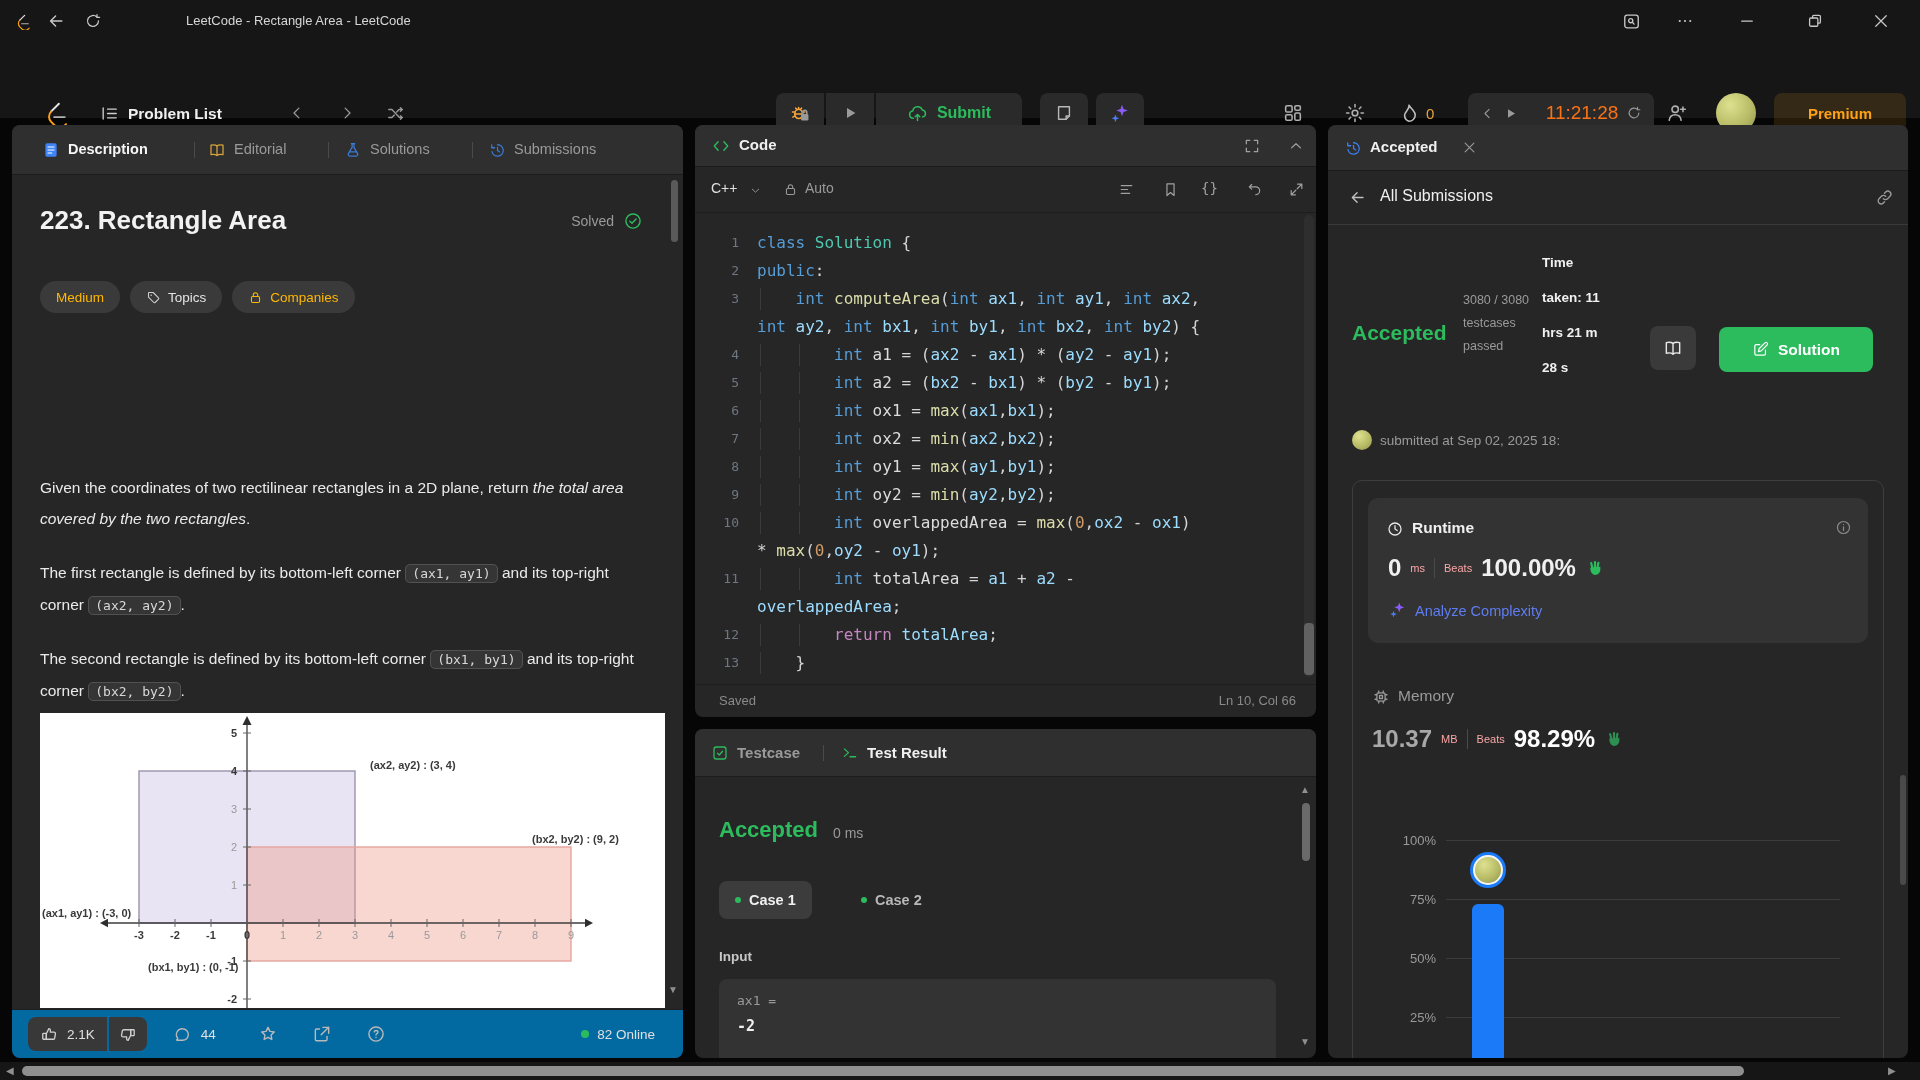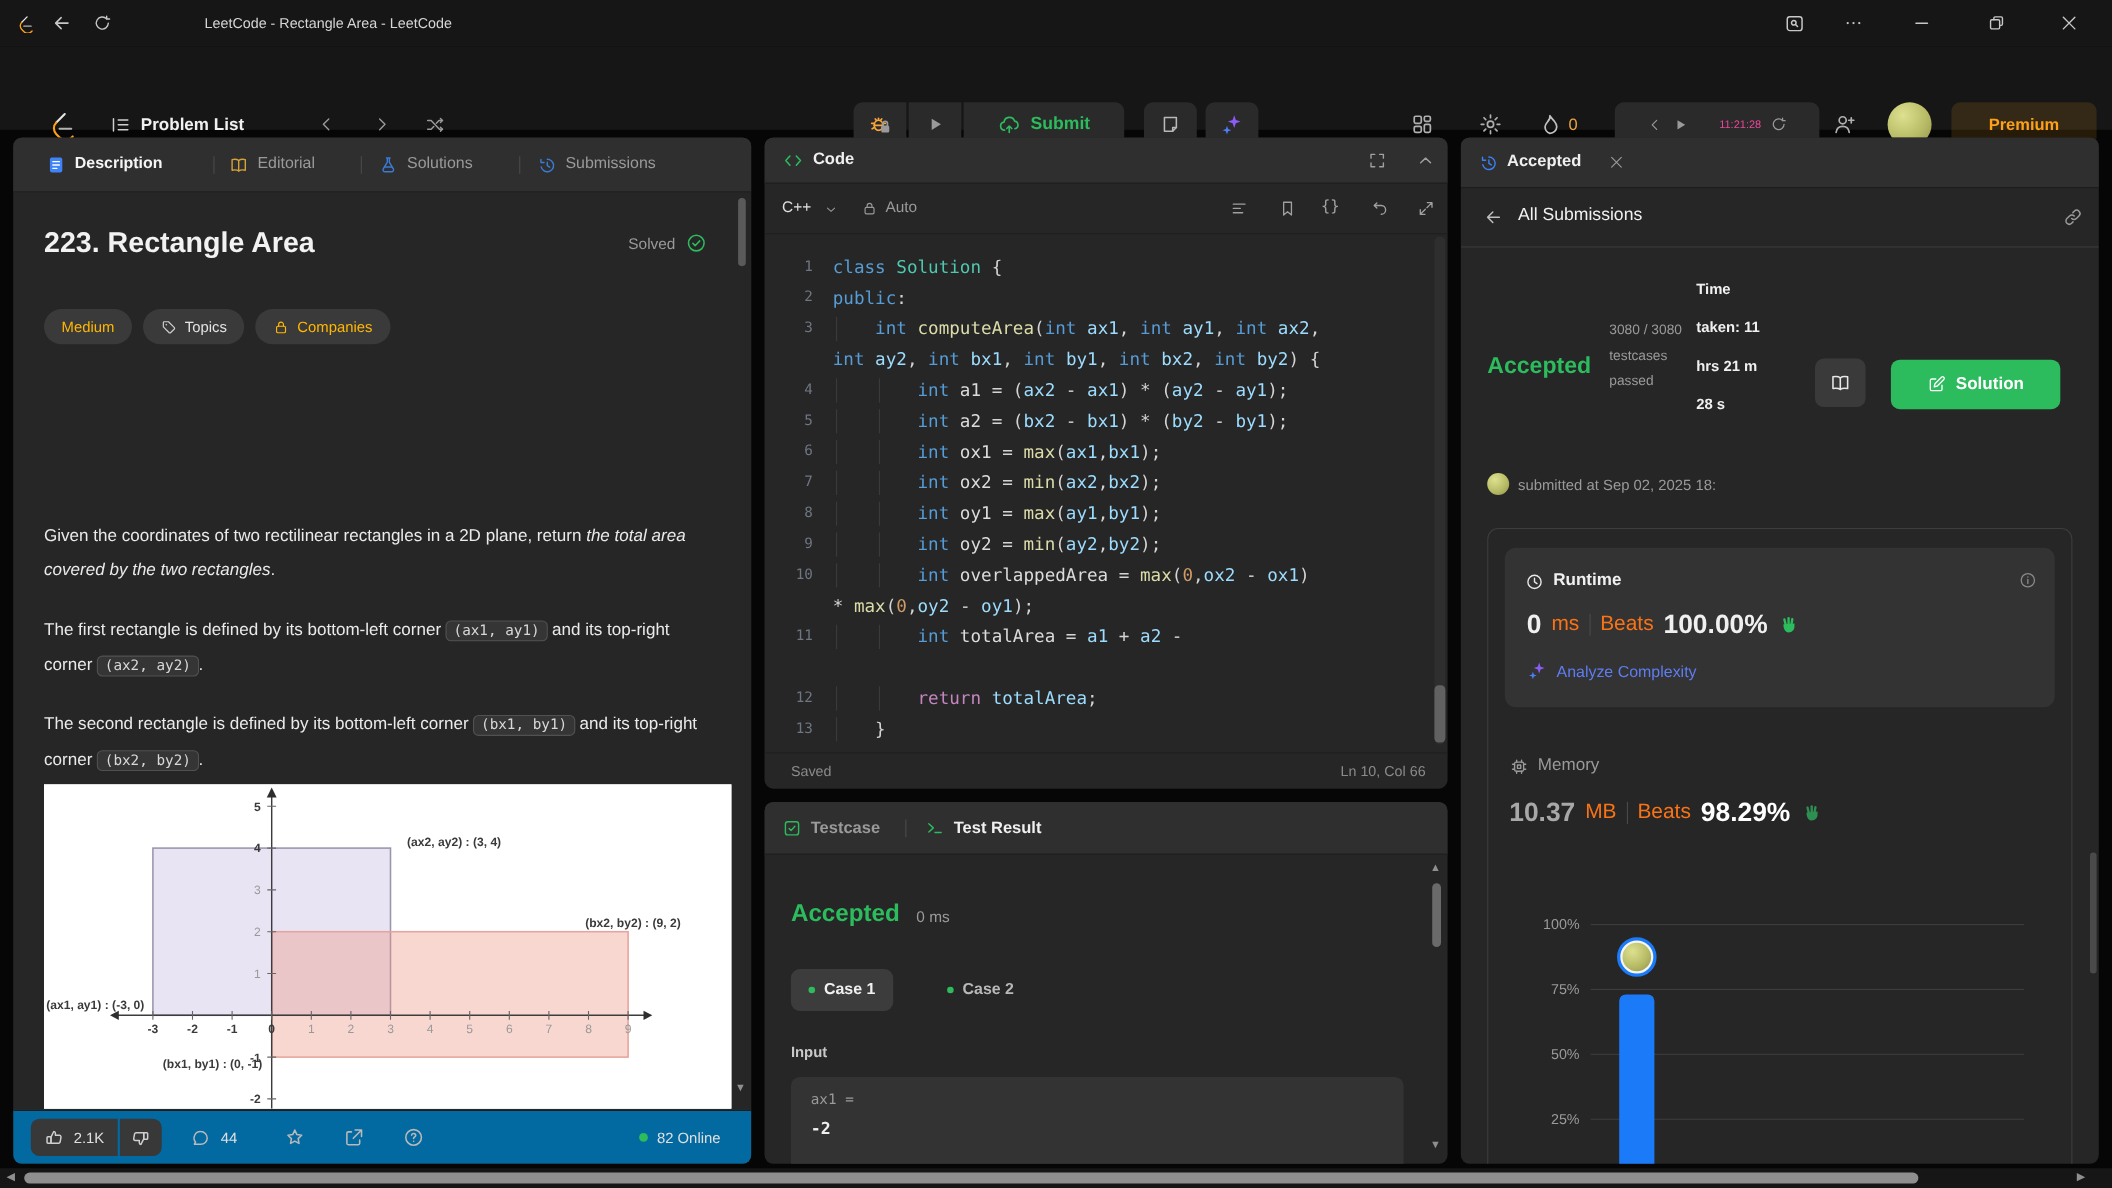--- a/index.html
+++ b/index.html
@@ -45,21 +45,21 @@
 .tk-k{color:#569cd6;} .tk-t{color:#4ec9b0;} .tk-f{color:#dcdcaa;} .tk-v{color:#9cdcfe;}
 .tk-d{color:#dcdcdc;} .tk-n{color:#d19a66;} .tk-p{color:#d4d4d4;} .tk-r{color:#c586c0;}
 .statusbar{position:absolute;left:0;right:0;bottom:0;height:33px;border-top:1px solid #1e1e1e;font-size:13px;color:#8a8a8a;}
 
 .greenTxt{color:#2cbb5d;}
 .casepill{height:38px;border-radius:8px;display:inline-flex;align-items:center;padding:0 16px;font-size:14.5px;font-weight:bold;gap:8px;}
 .dot{width:6px;height:6px;border-radius:50%;background:#2cbb5d;display:inline-block;}
 .inputbox{position:absolute;left:24px;right:40px;top:250px;height:86px;background:#333333;border-radius:8px;padding:14px 18px;font-family:"DejaVu Sans Mono",monospace;}
 .card{background:#333333;border-radius:10px;}
 .bigval{font-size:24px;font-weight:bold;color:#f0f0f0;}
-.gr{color:#f97316;font-size:19px;}
+.gr{color:#fca5a5;font-size:11px;}
 .vline{width:1px;height:20px;background:#4a4a4a;display:inline-block;}
 .gridline{position:absolute;height:1px;background:#3c3c3c;}
 .glabel{position:absolute;width:68px;text-align:right;font-size:13px;color:#9a9a9a;transform:translateY(-50%);}
 
 .vthumb{position:absolute;border-radius:4px;background:#5a5a5a;}
 .hscroll{position:absolute;left:0;top:1062px;width:1920px;height:18px;background:#161616;}
 .hthumb{position:absolute;left:22px;top:4px;width:1722px;height:10px;border-radius:5px;background:#8f8f8f;}
 .tri{font-size:10px;color:#8f8f8f;line-height:10px;}
 </style>
 </head>
@@ -218,21 +218,21 @@
       <i class="ic" style="width:15px;height:15px;color:#9a9a9a;">
           <svg viewBox="0 0 24 24" width="100%" height="100%" fill="none" stroke="currentColor" stroke-width="1.7" stroke-linecap="round" stroke-linejoin="round" xmlns="http://www.w3.org/2000/svg">
             <path d="M14.5 5.5L8 12l6.5 6.5"></path>
           </svg>
         </i>
       <i class="ic" style="width:15px;height:15px;color:#9a9a9a;">
           <svg viewBox="0 0 24 24" width="100%" height="100%" fill="none" stroke="currentColor" stroke-width="1.7" stroke-linecap="round" stroke-linejoin="round" xmlns="http://www.w3.org/2000/svg">
             <path d="M8 5.2v13.6L19.2 12z" fill="currentColor" stroke="none"></path>
           </svg>
         </i>
-      <span style="color:#ec4899;font-size:10px;margin-left:20px;">11:21:28</span>
+      <span style="color:#f97316;font-size:19px;margin-left:20px;">11:21:28</span>
       <i class="ic" style="width:16px;height:16px;color:#9a9a9a;">
           <svg viewBox="0 0 24 24" width="100%" height="100%" fill="none" stroke="currentColor" stroke-width="1.7" stroke-linecap="round" stroke-linejoin="round" xmlns="http://www.w3.org/2000/svg">
             <path d="M19.3 12a7.3 7.3 0 1 1-2.1-5.2"></path>
             <path d="M17.3 3.6v3.5h3.5"></path>
           </svg>
         </i>
     </div>
     <i class="ic abs" style="left:1666px;top:60px;width:22px;height:22px;color:#b0b0b0;">
         <svg viewBox="0 0 24 24" width="100%" height="100%" fill="none" stroke="currentColor" stroke-width="1.7" stroke-linecap="round" stroke-linejoin="round" xmlns="http://www.w3.org/2000/svg">
           <circle cx="10" cy="8" r="3.5"></circle>
@@ -502,20 +502,21 @@
         <div class="crow" style="top: 100px;"><span class="cnum"></span><span class="ctext"><span class="tk-k">int</span><span class="tk-p"> </span><span class="tk-v">ay2</span><span class="tk-p">, </span><span class="tk-k">int</span><span class="tk-p"> </span><span class="tk-v">bx1</span><span class="tk-p">, </span><span class="tk-k">int</span><span class="tk-p"> </span><span class="tk-v">by1</span><span class="tk-p">, </span><span class="tk-k">int</span><span class="tk-p"> </span><span class="tk-v">bx2</span><span class="tk-p">, </span><span class="tk-k">int</span><span class="tk-p"> </span><span class="tk-v">by2</span><span class="tk-p">) {</span></span></div>
         <div class="crow" style="top: 128px;"><span class="cnum">4</span><span class="guide" style="left: 65px;"></span><span class="guide" style="left: 103.5px;"></span><span class="ctext"><span class="tk-p">        </span><span class="tk-k">int</span><span class="tk-p"> </span><span class="tk-d">a1</span><span class="tk-p"> = (</span><span class="tk-v">ax2</span><span class="tk-p"> - </span><span class="tk-v">ax1</span><span class="tk-p">) * (</span><span class="tk-v">ay2</span><span class="tk-p"> - </span><span class="tk-v">ay1</span><span class="tk-p">);</span></span></div>
         <div class="crow" style="top: 156px;"><span class="cnum">5</span><span class="guide" style="left: 65px;"></span><span class="guide" style="left: 103.5px;"></span><span class="ctext"><span class="tk-p">        </span><span class="tk-k">int</span><span class="tk-p"> </span><span class="tk-d">a2</span><span class="tk-p"> = (</span><span class="tk-v">bx2</span><span class="tk-p"> - </span><span class="tk-v">bx1</span><span class="tk-p">) * (</span><span class="tk-v">by2</span><span class="tk-p"> - </span><span class="tk-v">by1</span><span class="tk-p">);</span></span></div>
         <div class="crow" style="top: 184px;"><span class="cnum">6</span><span class="guide" style="left: 65px;"></span><span class="guide" style="left: 103.5px;"></span><span class="ctext"><span class="tk-p">        </span><span class="tk-k">int</span><span class="tk-p"> </span><span class="tk-d">ox1</span><span class="tk-p"> = </span><span class="tk-f">max</span><span class="tk-p">(</span><span class="tk-v">ax1</span><span class="tk-p">,</span><span class="tk-v">bx1</span><span class="tk-p">);</span></span></div>
         <div class="crow" style="top: 212px;"><span class="cnum">7</span><span class="guide" style="left: 65px;"></span><span class="guide" style="left: 103.5px;"></span><span class="ctext"><span class="tk-p">        </span><span class="tk-k">int</span><span class="tk-p"> </span><span class="tk-d">ox2</span><span class="tk-p"> = </span><span class="tk-f">min</span><span class="tk-p">(</span><span class="tk-v">ax2</span><span class="tk-p">,</span><span class="tk-v">bx2</span><span class="tk-p">);</span></span></div>
         <div class="crow" style="top: 240px;"><span class="cnum">8</span><span class="guide" style="left: 65px;"></span><span class="guide" style="left: 103.5px;"></span><span class="ctext"><span class="tk-p">        </span><span class="tk-k">int</span><span class="tk-p"> </span><span class="tk-d">oy1</span><span class="tk-p"> = </span><span class="tk-f">max</span><span class="tk-p">(</span><span class="tk-v">ay1</span><span class="tk-p">,</span><span class="tk-v">by1</span><span class="tk-p">);</span></span></div>
         <div class="crow" style="top: 268px;"><span class="cnum">9</span><span class="guide" style="left: 65px;"></span><span class="guide" style="left: 103.5px;"></span><span class="ctext"><span class="tk-p">        </span><span class="tk-k">int</span><span class="tk-p"> </span><span class="tk-d">oy2</span><span class="tk-p"> = </span><span class="tk-f">min</span><span class="tk-p">(</span><span class="tk-v">ay2</span><span class="tk-p">,</span><span class="tk-v">by2</span><span class="tk-p">);</span></span></div>
         <div class="crow" style="top: 296px;"><span class="cnum">10</span><span class="guide" style="left: 65px;"></span><span class="guide" style="left: 103.5px;"></span><span class="ctext"><span class="tk-p">        </span><span class="tk-k">int</span><span class="tk-p"> </span><span class="tk-d">overlappedArea</span><span class="tk-p"> = </span><span class="tk-f">max</span><span class="tk-p">(</span><span class="tk-n">0</span><span class="tk-p">,</span><span class="tk-v">ox2</span><span class="tk-p"> - </span><span class="tk-v">ox1</span><span class="tk-p">)</span></span></div>
         <div class="crow" style="top: 324px;"><span class="cnum"></span><span class="ctext"><span class="tk-p">* </span><span class="tk-f">max</span><span class="tk-p">(</span><span class="tk-n">0</span><span class="tk-p">,</span><span class="tk-v">oy2</span><span class="tk-p"> - </span><span class="tk-v">oy1</span><span class="tk-p">);</span></span></div>
         <div class="crow" style="top: 352px;"><span class="cnum">11</span><span class="guide" style="left: 65px;"></span><span class="guide" style="left: 103.5px;"></span><span class="ctext"><span class="tk-p">        </span><span class="tk-k">int</span><span class="tk-p"> </span><span class="tk-d">totalArea</span><span class="tk-p"> = </span><span class="tk-v">a1</span><span class="tk-p"> + </span><span class="tk-v">a2</span><span class="tk-p"> -</span></span></div>
+        <div class="crow" style="top: 380px;"><span class="cnum"></span><span class="ctext"><span class="tk-v">overlappedArea</span><span class="tk-p">;</span></span></div>
         <div class="crow" style="top: 408px;"><span class="cnum">12</span><span class="guide" style="left: 65px;"></span><span class="guide" style="left: 103.5px;"></span><span class="ctext"><span class="tk-p">        </span><span class="tk-r">return</span><span class="tk-p"> </span><span class="tk-v">totalArea</span><span class="tk-p">;</span></span></div>
         <div class="crow" style="top: 436px;"><span class="cnum">13</span><span class="guide" style="left: 65px;"></span><span class="ctext"><span class="tk-p">    }</span></span></div>
       </div>
     <div class="abs" style="right:2px;top:90px;width:10px;height:462px;background:#2e2e2e;border-radius:5px;"></div>
     <div class="vthumb" style="right:2px;top:498px;width:10px;height:52px;background:#616161;"></div>
     <div class="statusbar">
       <span class="abs" style="left:24px;top:8px;">Saved</span>
       <span class="abs" style="right:20px;top:8px;">Ln 10, Col 66</span>
     </div>
   </div>

